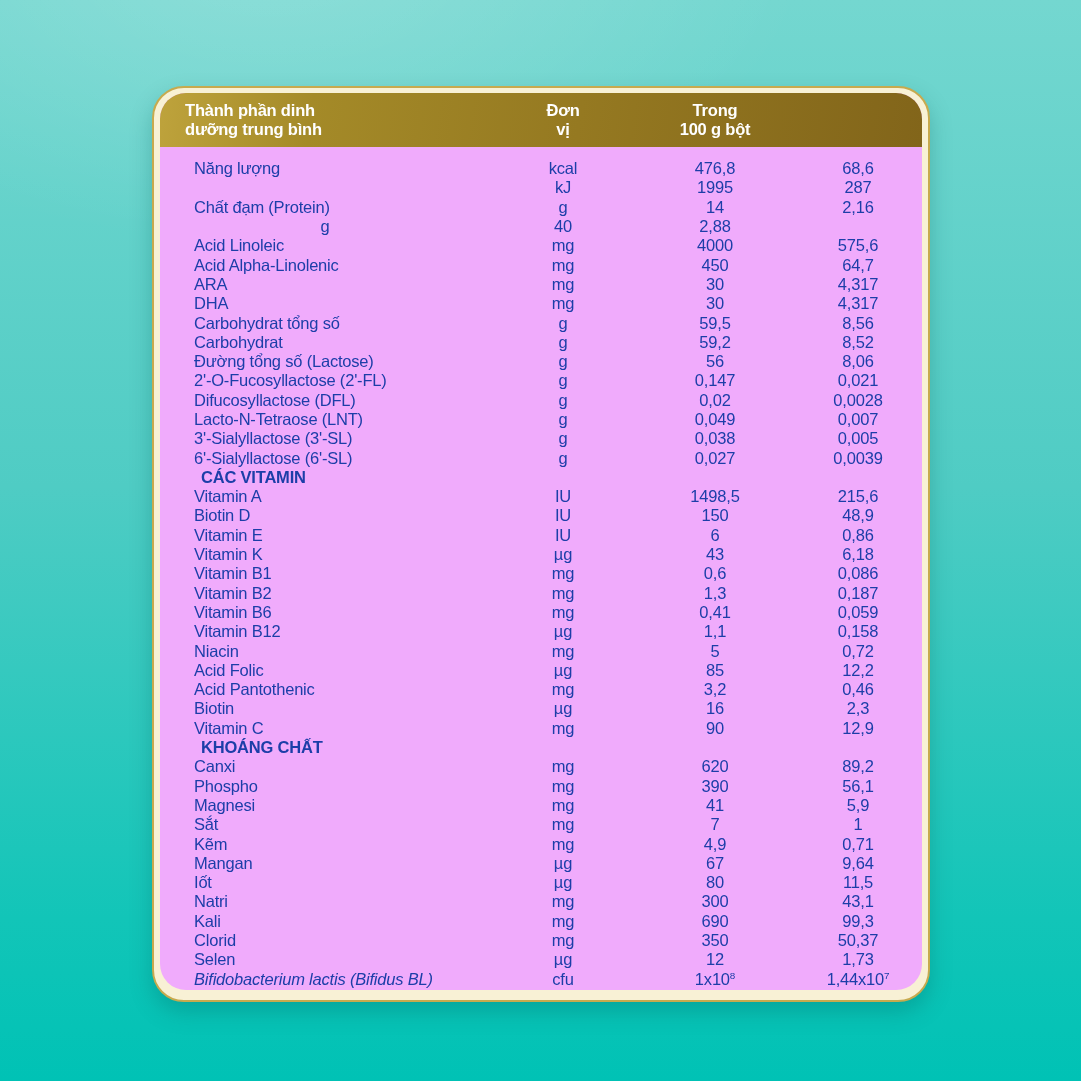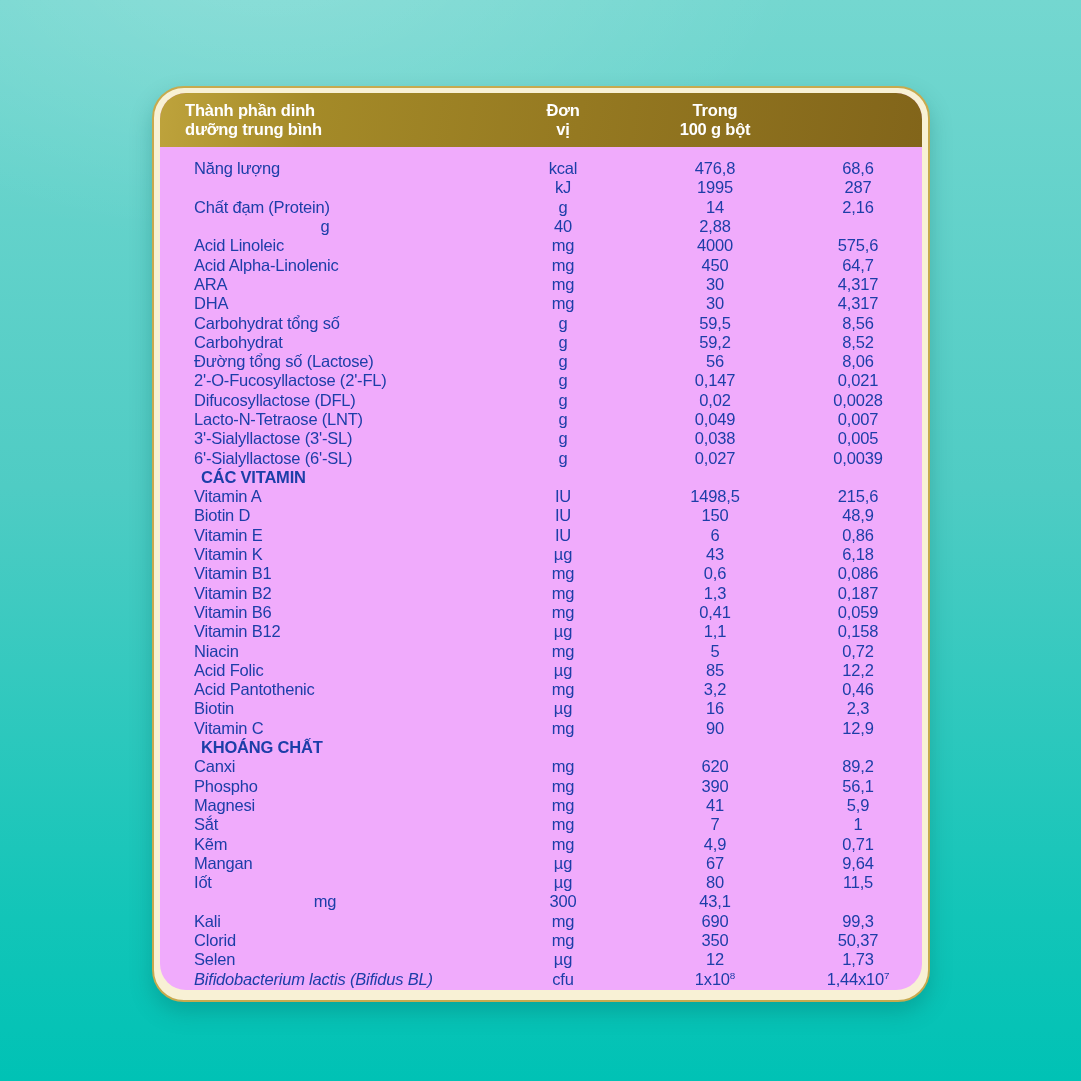--- a/index.html
+++ b/index.html
@@ -339,20 +339,21 @@
           <div class="cell num">67</div>
           <div class="cell num">9,64</div>
         </div>
         <div class="row">
           <div class="cell name">Iốt</div>
           <div class="cell unit">µg</div>
           <div class="cell num">80</div>
           <div class="cell num">11,5</div>
         </div>
         <div class="row">
+          <div class="cell name">Natri</div>
           <div class="cell unit">mg</div>
           <div class="cell num">300</div>
           <div class="cell num">43,1</div>
         </div>
         <div class="row">
           <div class="cell name">Kali</div>
           <div class="cell unit">mg</div>
           <div class="cell num">690</div>
           <div class="cell num">99,3</div>
         </div>

